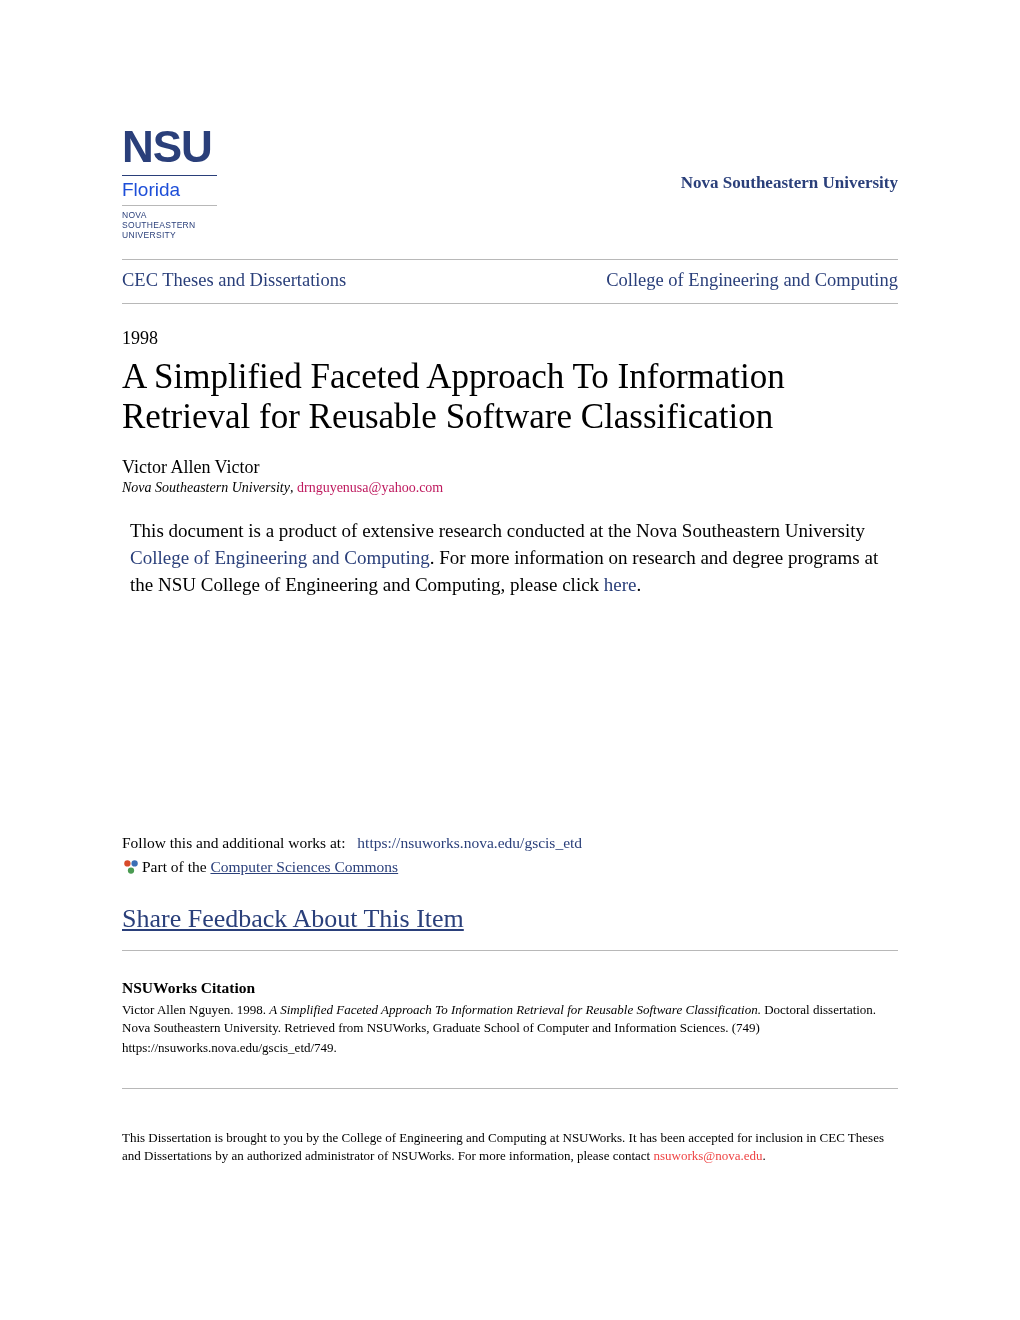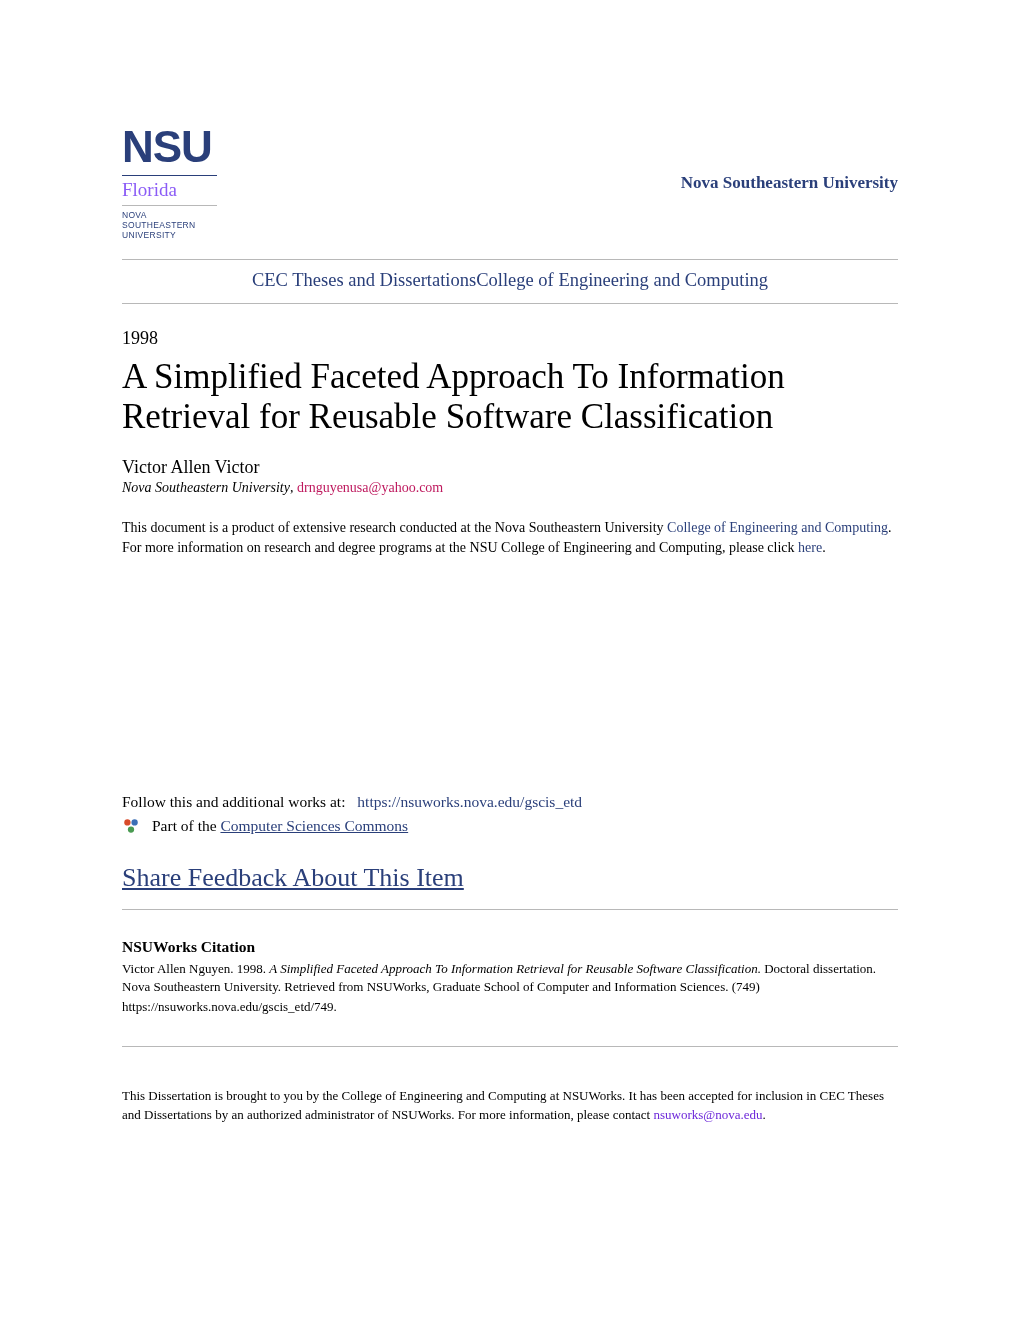--- a/index.html
+++ b/index.html
@@ -28,23 +28,23 @@
     }
     .logo-nsu {
       font-family: Arial, sans-serif;
       font-weight: 900;
       font-size: 44px;
       color: #2a3f7a;
       letter-spacing: -1px;
       line-height: 1;
     }
     .logo-florida {
-      font-family: Liberation Serif, serif;
+      font-family: Liberation Sans, sans-serif;
       font-size: 19px;
-      color: #8b5cf6;
+      color: #1d4ed8;
       border-top: 1px solid #2a3f7a;
       margin-top: 6px;
       padding-top: 3px;
       width: 95px;
     }
     .logo-sub {
       font-family: Arial, sans-serif;
       font-size: 8.5px;
       color: #2a3f7a;
       letter-spacing: 0.3px;
@@ -70,21 +70,21 @@
       color: #2a3f7a;
       line-height: 1.1;
     }
     .hr-line {
       border: none;
       border-top: 1px solid #b8b8b8;
       margin: 0;
     }
     .nav-row {
       display: flex;
-      justify-content: center;
+      justify-content: space-between;
       padding: 10px 0 12px 0;
       font-size: 18.5px;
       color: #2a3f7a;
     }
     .year {
       font-size: 18px;
       color: #000000;
       margin-top: 24px;
       margin-bottom: 8px;
     }
@@ -104,43 +104,44 @@
       font-size: 14px;
       margin-bottom: 22px;
     }
     .affil {
       font-style: italic;
     }
     .email-link {
       color: #be185d;
     }
     .intro-para {
-      font-size: 14px;
+      font-size: 19px;
       line-height: 1.42;
       color: #000000;
+      margin-left: 8px;
     }
     .link-blue {
       color: #2a3f7a;
     }
     .follow-section {
       margin-top: 235px;
     }
     .follow-line {
       font-size: 15.5px;
       margin-bottom: 6px;
     }
     .follow-url {
       color: #2a3f7a;
       margin-left: 8px;
     }
     .partof-line {
       font-size: 15.5px;
       display: flex;
       align-items: center;
-      gap: 12px;
+      gap: 2px;
     }
     .network-icon {
       width: 18px;
       height: 18px;
       display: inline-block;
     }
     .underline-link {
       color: #2a3f7a;
       text-decoration: underline;
     }
@@ -165,21 +166,21 @@
     }
     .citation-italic {
       font-style: italic;
     }
     .footer-note {
       font-size: 13px;
       line-height: 1.4;
       margin-top: 40px;
     }
     .footer-email {
-      color: #6d28d9;
+      color: #ef4444;
     }
   </style>
 </head>
 <body>
 
 <div class="header-row">
   <div class="logo-block">
     <div class="logo-nsu">NSU</div>
     <div class="logo-florida">Florida</div>
     <div class="logo-sub">NOVA SOUTHEASTERN UNIVERSITY</div>

